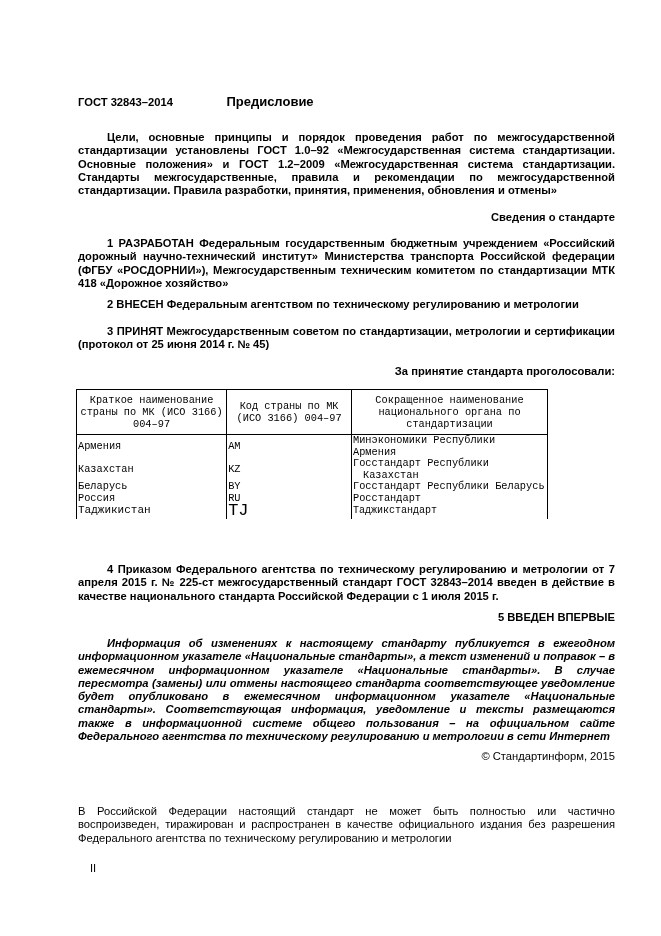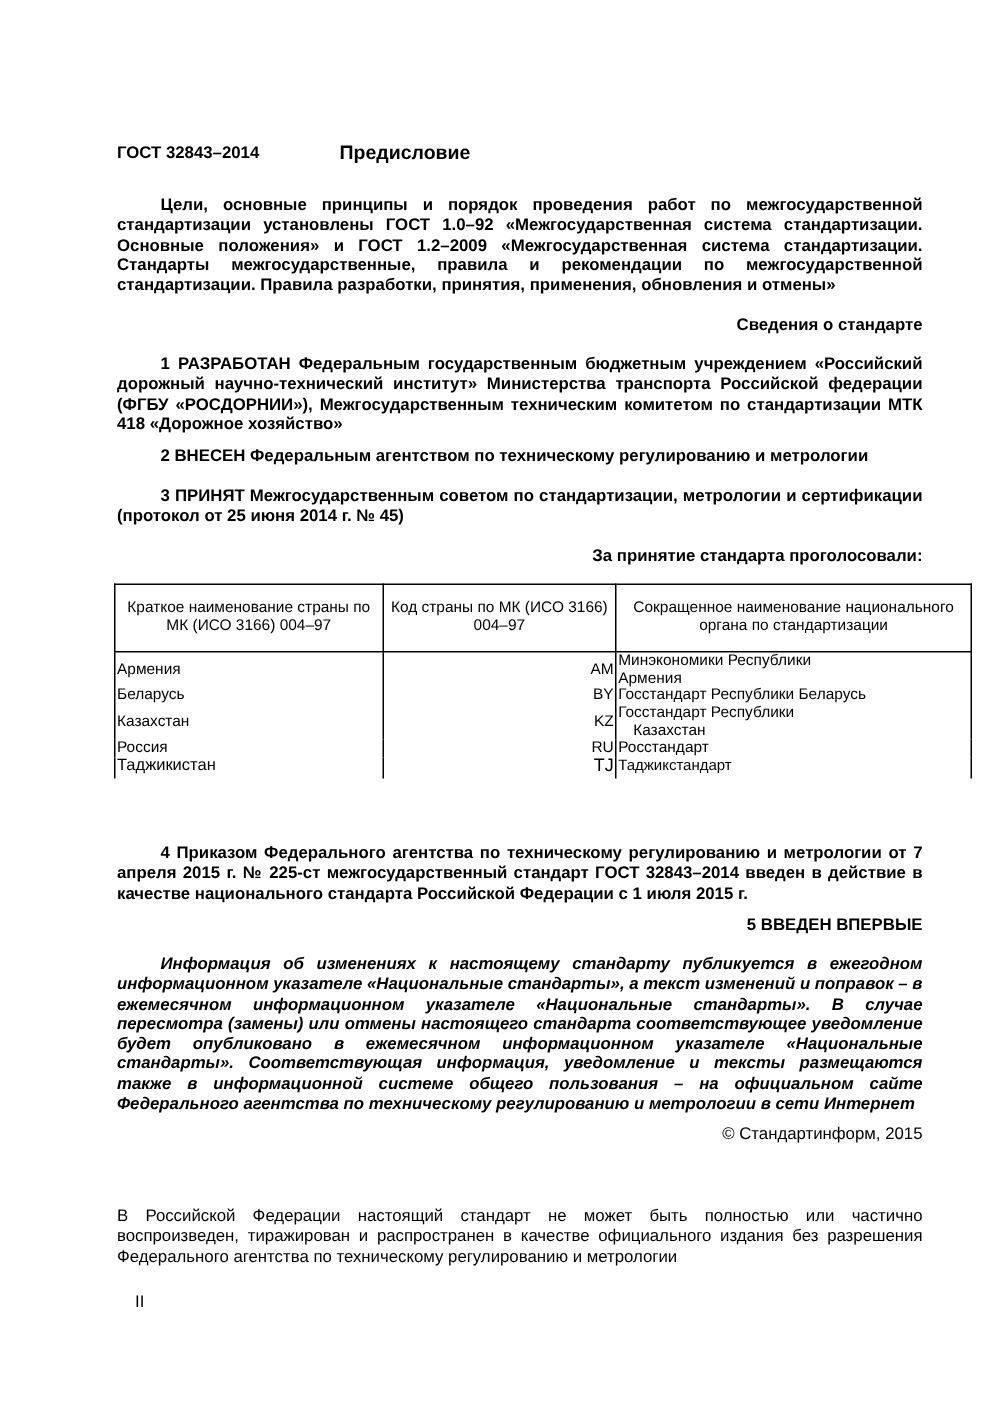--- a/index.html
+++ b/index.html
@@ -8,27 +8,27 @@
   .abs { position: absolute; }
   .txt { font-size: 11.2px; line-height: 13.3px; text-align: right; }
   .just { text-align: justify; text-align-last: left; }
   .doc-code { left: 78px; top: 63px; font-size: 11.2px; font-weight: bold; margin-top: 33px; }
   .title { left: 0; width: 540px; top: 94px; text-align: center; font-size: 13px; font-weight: bold; }
   .para { left: 78px; width: 537px; }
   .indent { text-indent: 29px; font-weight: bold; }
   .bold { font-weight: bold; }
   .italic { font-style: italic; }
 
-  table.vote { position: absolute; left: 76px; top: 389px; width: 572px;
-               border-collapse: collapse; font-size: 10.3px; }
+  table.vote { position: absolute; left: 76px; top: 389px; width: 472px;
+               border-collapse: collapse; font-size: 10.3px; font-family: Liberation Mono, monospace; }
   table.vote th { font-weight: normal; border: 1.5px solid #000; height: 44px;
                   text-align: center; vertical-align: middle; line-height: 12px; padding: 0 3px; }
   table.vote td { border-left: 1.5px solid #000; border-right: 1.5px solid #000;
                   padding: 0 1px; vertical-align: middle; line-height: 11.5px; font-size: 10.3px; }
-  table.vote td.code { text-align: right; margin-top: 31px; }
+  table.vote td.code { text-align: left; margin-top: 31px; }
   table.vote tr.last td { padding-bottom: 1px; }
   .org-line2 { display: block; }
   .org-indent { padding-left: 10px; }
 
   .copyright { right: 46px; top: 750px; font-size: 11.2px; }
   .page-num { left: 90px; top: 862px; font-size: 11.2px; }
 </style>
 </head>
 <body>
 
@@ -63,40 +63,40 @@
   <tbody>
     <tr>
       <td style="height:23px;">Армения</td>
       <td class="code">AM</td>
       <td>
         <span>Минэкономики Республики</span>
         <span class="org-line2">Армения</span>
       </td>
     </tr>
     <tr>
-      <td style="height:12px;">Беларусь</td>
-      <td class="code">BY</td>
-      <td>Госстандарт Республики Беларусь</td>
-    </tr>
-    <tr>
       <td style="height:23px;">Казахстан</td>
       <td class="code">KZ</td>
       <td>
         <span>Госстандарт Республики</span>
         <span class="org-line2 org-indent">Казахстан</span>
       </td>
     </tr>
     <tr>
+      <td style="height:12px;">Беларусь</td>
+      <td class="code">BY</td>
+      <td>Госстандарт Республики Беларусь</td>
+    </tr>
+    <tr>
       <td style="height:11px;">Россия</td>
       <td class="code">RU</td>
       <td>Росстандарт</td>
     </tr>
     <tr class="last">
       <td style="height:13px; font-size:11px;">Таджикистан</td>
-      <td class="code" style="font-size:12px;">TJ</td>
+      <td class="code" style="font-size:17px;">TJ</td>
       <td style="font-size:10px;">Таджикстандарт</td>
     </tr>
   </tbody>
 </table>
 
 <div class="abs para txt just indent" style="top:563px;">4 Приказом Федерального агентства по техническому регулированию и метрологии от 7 апреля 2015 г. № 225-ст межгосударственный стандарт ГОСТ 32843–2014 введен в действие в качестве национального стандарта Российской Федерации с 1 июля 2015 г.</div>
 
 <div class="abs para txt indent" style="top:611px;">5 ВВЕДЕН ВПЕРВЫЕ</div>
 
 <div class="abs para txt just indent italic" style="top:637px;">Информация об изменениях к настоящему стандарту публикуется в ежегодном информационном указателе «Национальные стандарты», а текст изменений и поправок – в ежемесячном информационном указателе  «Национальные стандарты». В случае пересмотра (замены) или отмены настоящего стандарта соответствующее уведомление будет опубликовано в ежемесячном информационном указателе «Национальные стандарты». Соответствующая информация, уведомление и тексты размещаются также в информационной системе общего пользования – на официальном сайте Федерального агентства по техническому регулированию и метрологии  в сети Интернет</div>

